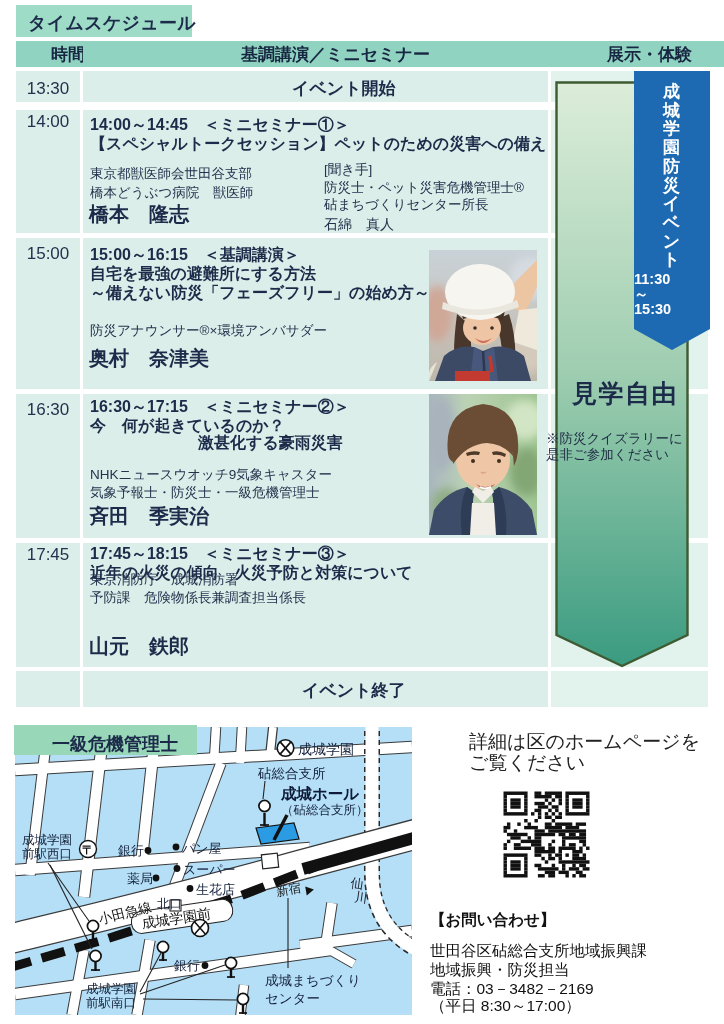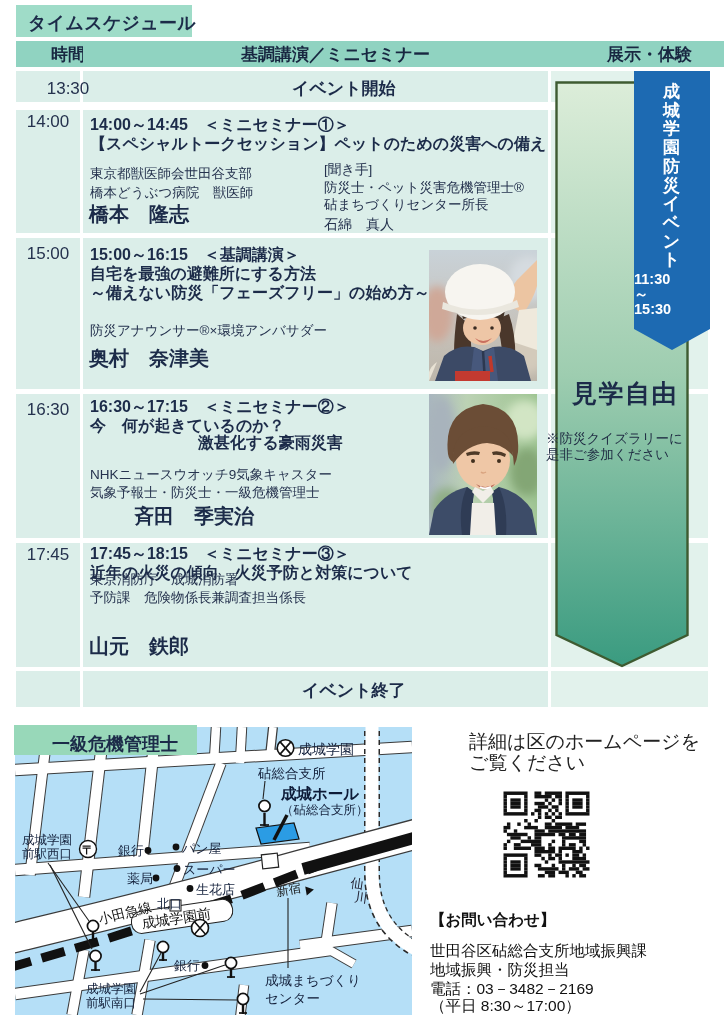--- a/index.html
+++ b/index.html
@@ -45,21 +45,21 @@
 <div class="cell" style="left:551px;top:394px;width:157px;height:144px;background:#e2f2ec;"></div>
 
 <div class="cell" style="left:16px;top:543px;width:64px;height:124px;"></div>
 <div class="cell" style="left:83px;top:543px;width:465px;height:124px;"></div>
 <div class="cell" style="left:551px;top:543px;width:157px;height:124px;background:#e2f2ec;"></div>
 
 <div class="cell" style="left:16px;top:671px;width:64px;height:36px;"></div>
 <div class="cell" style="left:83px;top:671px;width:465px;height:36px;"></div>
 <div class="cell" style="left:551px;top:671px;width:157px;height:36px;background:#e2f2ec;"></div>
 
-<div class="tlabel" style="left:16px;top:79px;padding-left:20px;">13:30</div>
+<div class="tlabel" style="left:16px;top:79px;">13:30</div>
 <div class="tlabel" style="left:16px;top:112px;">14:00</div>
 <div class="tlabel" style="left:16px;top:244px;">15:00</div>
 <div class="tlabel" style="left:16px;top:400px;">16:30</div>
 <div class="tlabel" style="left:16px;top:545px;">17:45</div>
 <div class="tlabel" style="left:16px;top:698px;margin-top:28px;">18:30</div>
 
 <div class="abs b" style="left:292px;top:77px;font-size:17px;">イベント開始</div>
 
 <div class="abs h16" style="left:90px;top:115px;">14:00～14:45　＜ミニセミナー①＞<br>【スペシャルトークセッション】ペットのための災害への備え</div>
 <div class="abs sm" style="left:90px;top:164px;line-height:19px;">東京都獣医師会世田谷支部<br>橋本どうぶつ病院　獣医師</div>
@@ -67,21 +67,21 @@
 <div class="abs sm" style="left:324px;top:161px;line-height:17.5px;">[聞き手]<br>防災士・ペット災害危機管理士®<br>砧まちづくりセンター所長</div>
 <div class="abs sm" style="left:324px;top:215px;font-size:14px;">石綿　真人</div>
 
 <div class="abs h16" style="left:90px;top:245px;">15:00～16:15　＜基調講演＞<br>自宅を最強の避難所にする方法<br>～備えない防災「フェーズフリー」の始め方～</div>
 <div class="abs sm" style="left:90px;top:322px;">防災アナウンサー®×環境アンバサダー</div>
 <div class="abs big" style="left:89px;top:345px;">奥村　奈津美</div>
 
 <div class="abs h16" style="left:90px;top:397px;">16:30～17:15　＜ミニセミナー②＞<br>今　何が起きているのか？</div>
 <div class="abs h16" style="left:198px;top:433px;">激甚化する豪雨災害</div>
 <div class="abs sm" style="left:90px;top:466px;">NHKニュースウオッチ9気象キャスター<br>気象予報士・防災士・一級危機管理士</div>
-<div class="abs big" style="left:89px;top:503px;margin-left:45px;">斉田　季実治</div>
+<div class="abs big" style="left:89px;top:503px;">斉田　季実治</div>
 
 <div class="abs h16" style="left:90px;top:544px;">17:45～18:15　＜ミニセミナー③＞<br>近年の火災の傾向　火災予防と対策について</div>
 <div class="abs sm" style="left:90px;top:571px;">東京消防庁　成城消防署<br>予防課　危険物係長兼調査担当係長</div>
 <div class="abs big" style="left:89px;top:633px;">山元　鉄郎</div>
 
 <div class="abs b" style="left:302px;top:679px;font-size:17px;">イベント終了</div>
 
 <svg class="abs" style="left:429px;top:250px;" width="108" height="131" viewBox="0 0 108 131">
 <defs>
 <filter id="bl1" x="-30%" y="-30%" width="160%" height="160%">

